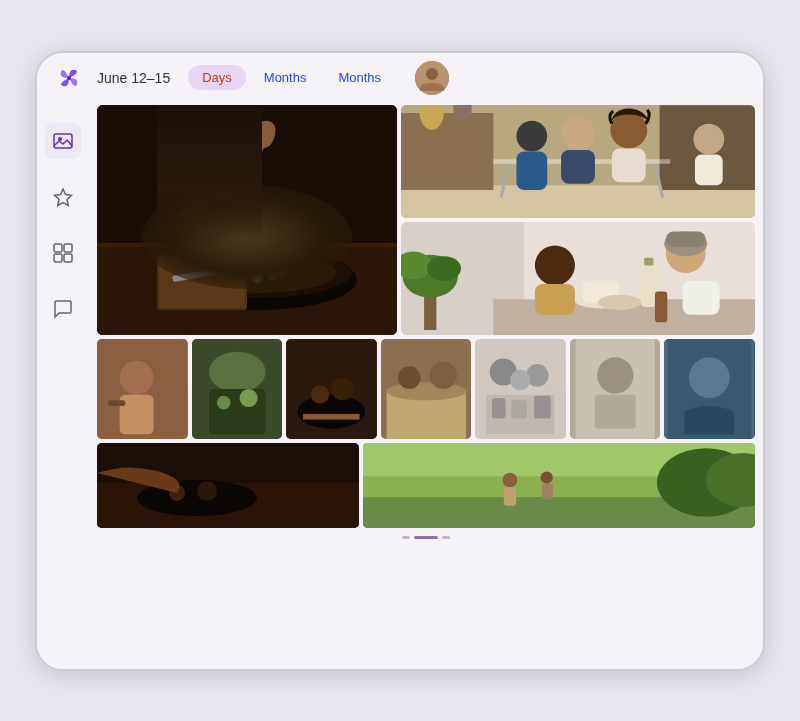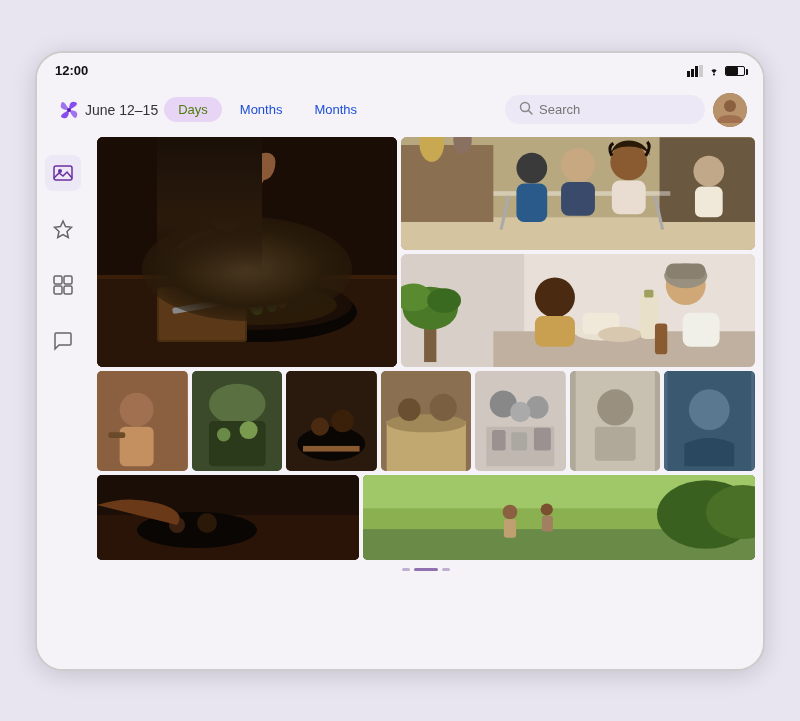--- a/index.html
+++ b/index.html
@@ -76,21 +76,21 @@
       background: #111;
       border-radius: 1px;
     }
 
     
     .toolbar {
       display: flex;
       align-items: center;
       padding: 6px 16px 8px 16px;
       background: #f5f3f8;
-      gap: 0;
+      gap: 12px;
       height: 52px;
     }
     .app-logo {
       width: 32px;
       height: 32px;
       display: flex;
       align-items: center;
       justify-content: center;
     }
     .pinwheel {
@@ -110,21 +110,21 @@
     .tab-btn {
       padding: 5px 14px;
       border-radius: 20px;
       border: none;
       cursor: pointer;
       font-size: 13px;
       font-weight: 500;
     }
     .tab-btn.active {
       background: #e8d5f5;
-      color: #4d7c0f;
+      color: #c2410c;
     }
     .tab-btn.inactive {
       background: transparent;
       color: #1d4ed8;
     }
     .search-bar {
       margin-left: auto;
       display: flex;
       align-items: center;
       background: #ede8f5;
@@ -335,64 +335,37 @@
     }
     .scroll-dot.inactive {
       width: 8px;
     }
   </style>
 </head>
 <body>
 
 <div class="tablet-frame">
 
-  <div class="status-bar">
-    <span class="status-time">12:00</span>
-    <div class="status-icons">
-      <svg class="signal-icon" viewBox="0 0 16 12">
-        <rect x="0" y="6" width="3" height="6" fill="#111"></rect>
-        <rect x="4" y="4" width="3" height="8" fill="#111"></rect>
-        <rect x="8" y="1" width="3" height="11" fill="#111"></rect>
-        <rect x="12" y="0" width="4" height="12" fill="#ccc"></rect>
-      </svg>
-      <svg class="wifi-icon" viewBox="0 0 16 12" width="16" height="12">
-        <path d="M8 9 L11 6 Q8 3 5 6 Z" fill="#111"></path>
-        <circle cx="8" cy="10.5" r="1.2" fill="#111"></circle>
-      </svg>
-      <div class="battery-icon">
-        <div class="battery-fill"></div>
-      </div>
-    </div>
-  </div>
 
   <div class="toolbar">
     <div class="app-logo">
       <svg class="pinwheel" viewBox="0 0 28 28">
         <path d="M14 14 Q14 4 20 6 Q26 8 14 14" fill="#7c3aed" opacity="0.9"></path>
         <path d="M14 14 Q24 14 22 20 Q20 26 14 14" fill="#7c3aed" opacity="0.7"></path>
         <path d="M14 14 Q14 24 8 22 Q2 20 14 14" fill="#7c3aed" opacity="0.9"></path>
         <path d="M14 14 Q4 14 6 8 Q8 2 14 14" fill="#7c3aed" opacity="0.7"></path>
         <circle cx="14" cy="14" r="2" fill="#5b21b6"></circle>
       </svg>
     </div>
     <span class="date-range">June 12–15</span>
     <div class="tab-group">
       <button class="tab-btn active">Days</button>
       <button class="tab-btn inactive">Months</button>
       <button class="tab-btn inactive">Months</button>
     </div>
-    <div class="search-bar">
-      <span class="search-icon-svg">
-        <svg width="14" height="14" viewBox="0 0 14 14">
-          <circle cx="6" cy="6" r="4.5" stroke="#888" stroke-width="1.5" fill="none"></circle>
-          <line x1="9.5" y1="9.5" x2="13" y2="13" stroke="#888" stroke-width="1.5" stroke-linecap="round"></line>
-        </svg>
-      </span>
-      <input class="search-input" type="text" readonly="" placeholder="Search" style="">
-    </div>
     <div class="avatar">
       <div class="avatar-inner">
         <svg width="34" height="34" viewBox="0 0 34 34">
           <circle cx="17" cy="17" r="17" fill="#b8926a"></circle>
           <circle cx="17" cy="13" r="6" fill="#8a6040"></circle>
           <path d="M4 30 Q4 22 17 22 Q30 22 30 30" fill="#a07050"></path>
         </svg>
       </div>
     </div>
   </div>

